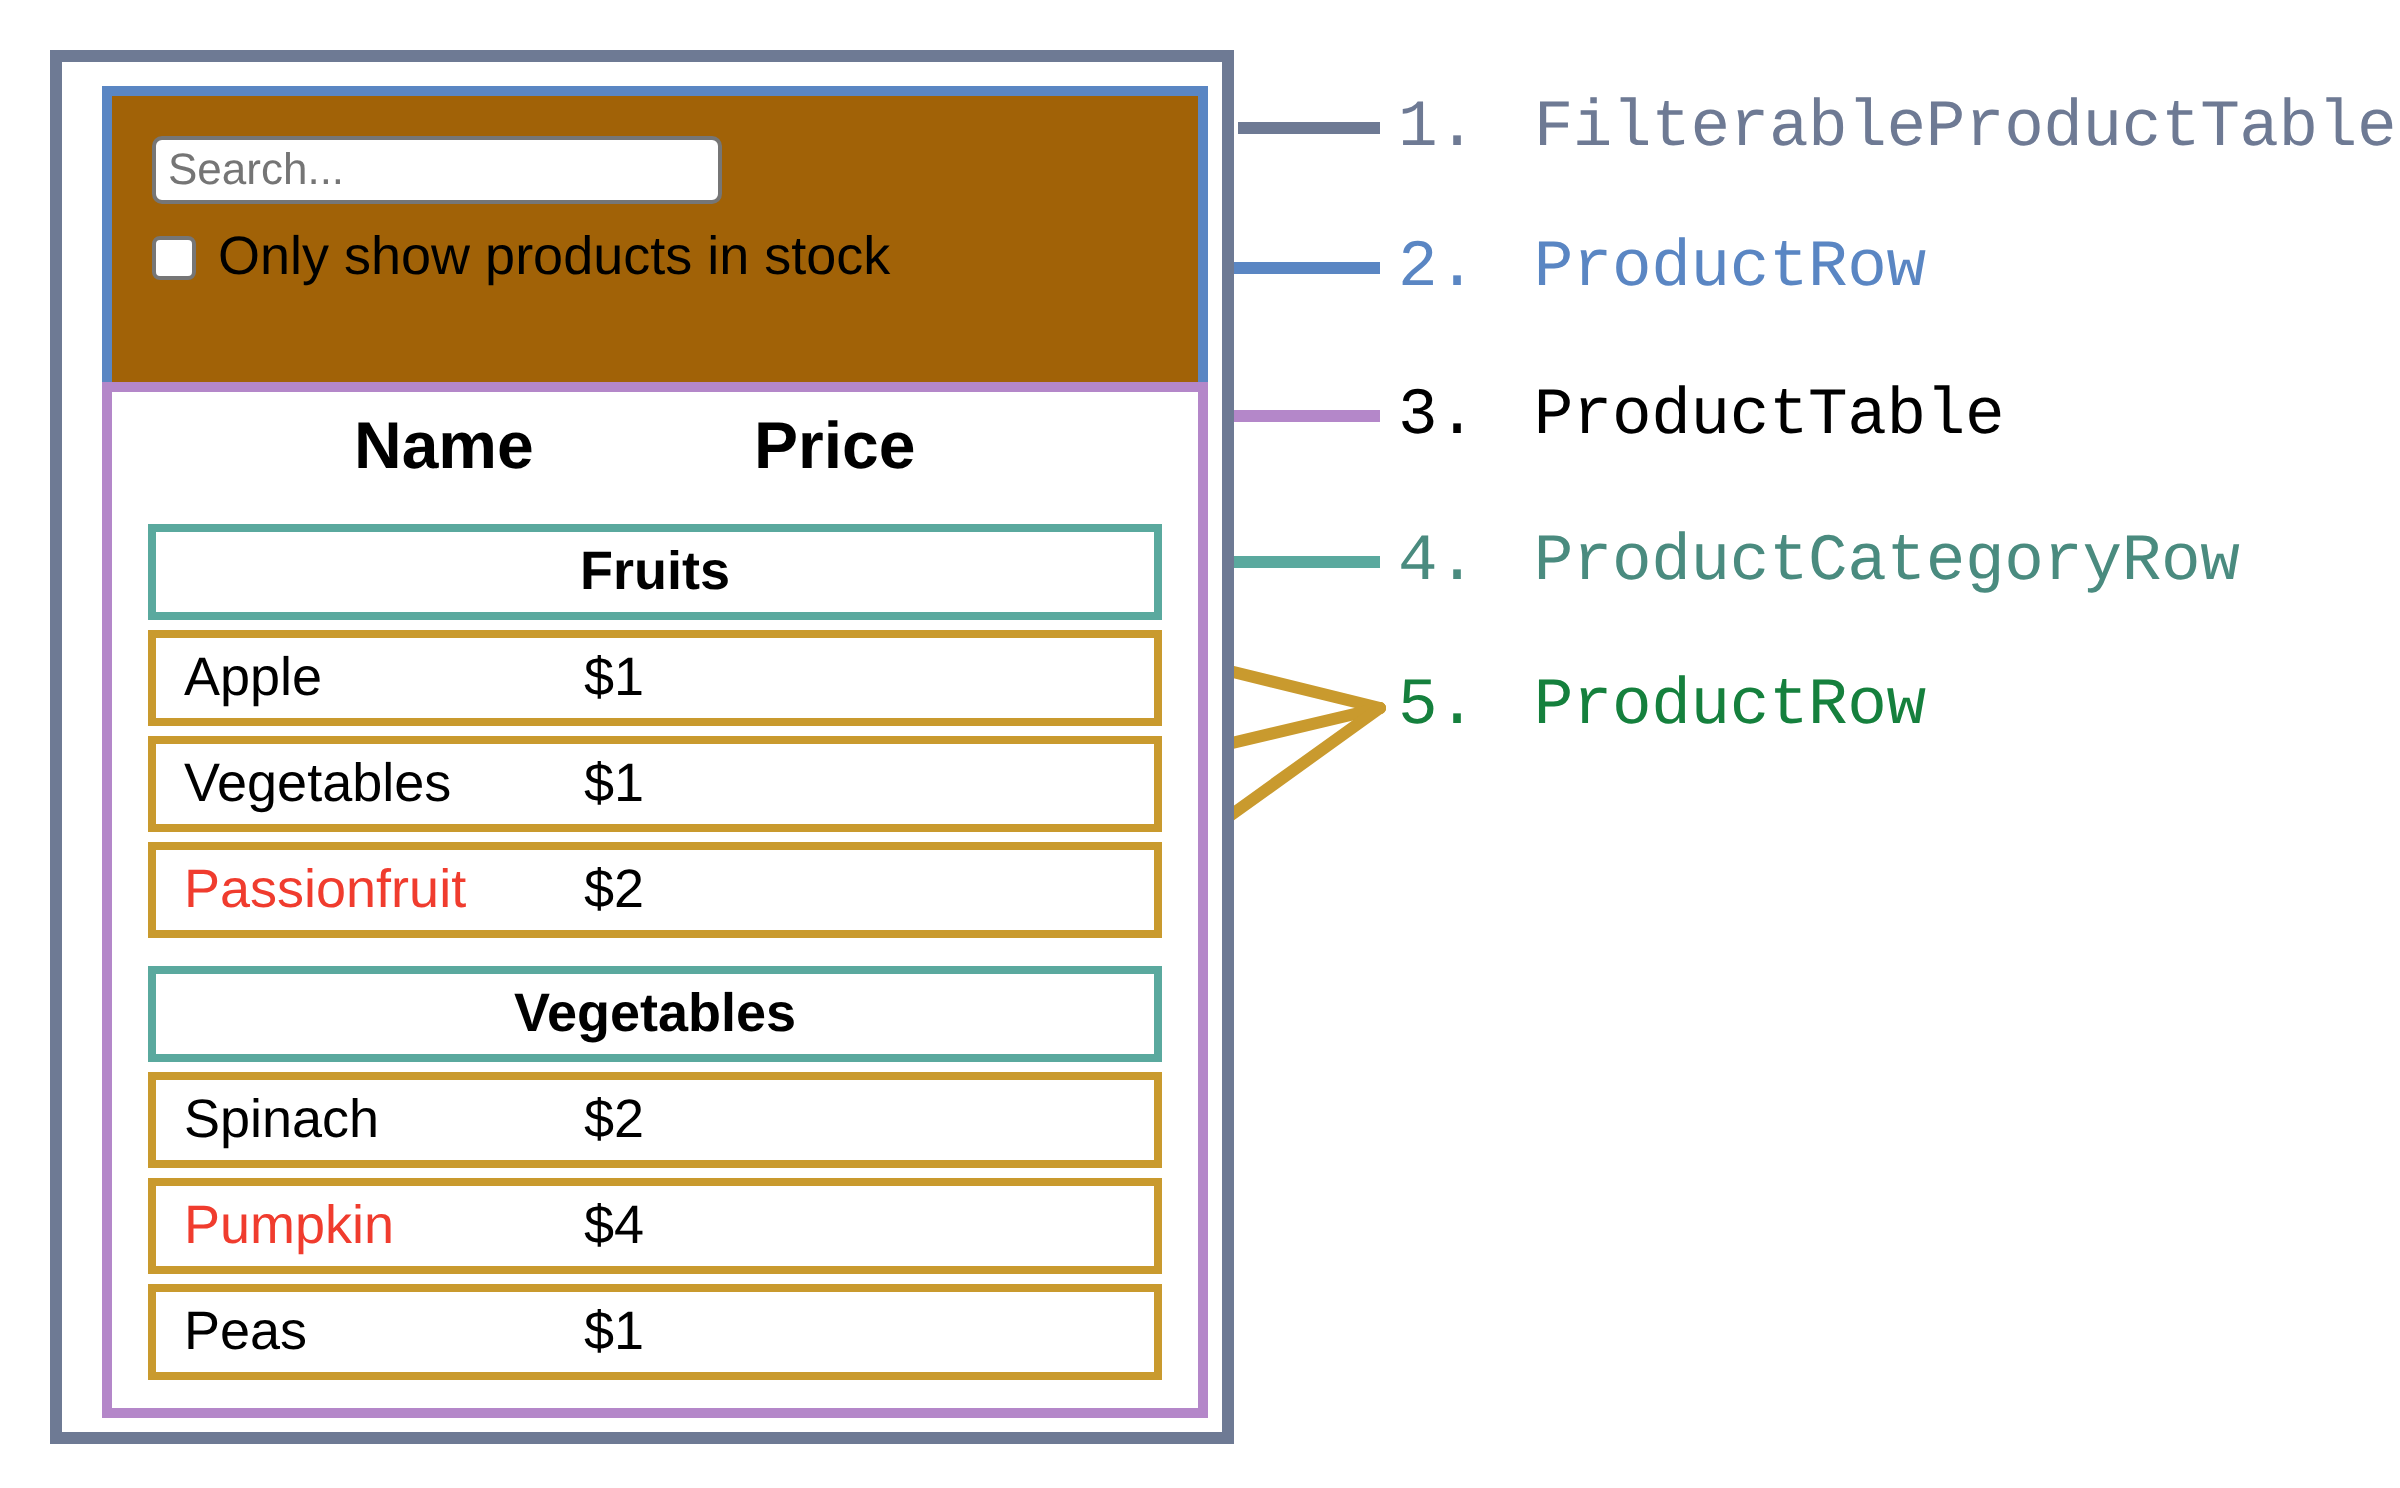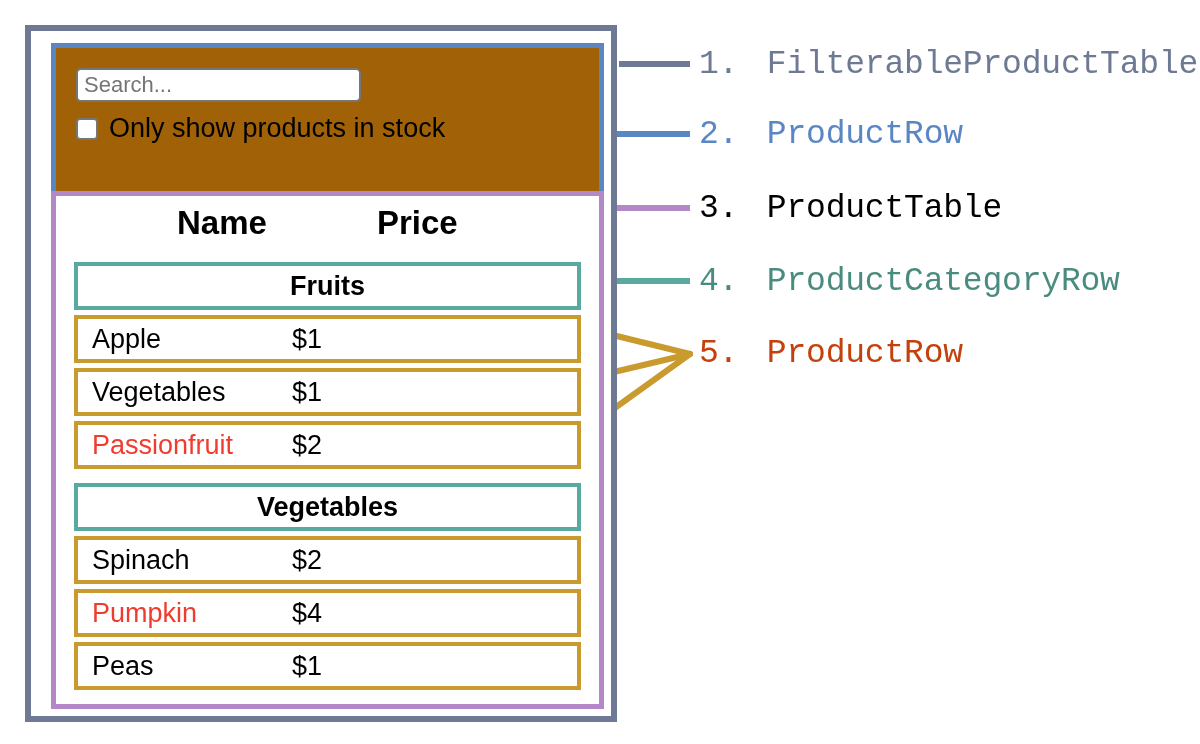--- a/index.html
+++ b/index.html
@@ -185,21 +185,21 @@
     font-size: 33px;
     letter-spacing: -0.2px;
     white-space: nowrap;
     left: 699px;
     transform: translateY(-50%);
   }
   .legend-label.l1 { top: 64px;  color: #6e7a94; }
   .legend-label.l2 { top: 134px; color: #5a86c3; }
   .legend-label.l3 { top: 208px; color: #000000; }
   .legend-label.l4 { top: 281px; color: #4a8b7f; }
-  .legend-label.l5 { top: 353px; color: #c2410c; }
+  .legend-label.l5 { top: 353px; color: #15803d; }
 </style>
 </head>
 <body>
 
 <svg id="legend" viewBox="0 0 1200 744" width="1200" height="744">
 
   <path d="M 619 64 L 690 64" stroke="#6e7a94" stroke-width="6" fill="none"></path>
 
   <path d="M 596 134 L 690 134" stroke="#5a86c3" stroke-width="6" fill="none"></path>
 

